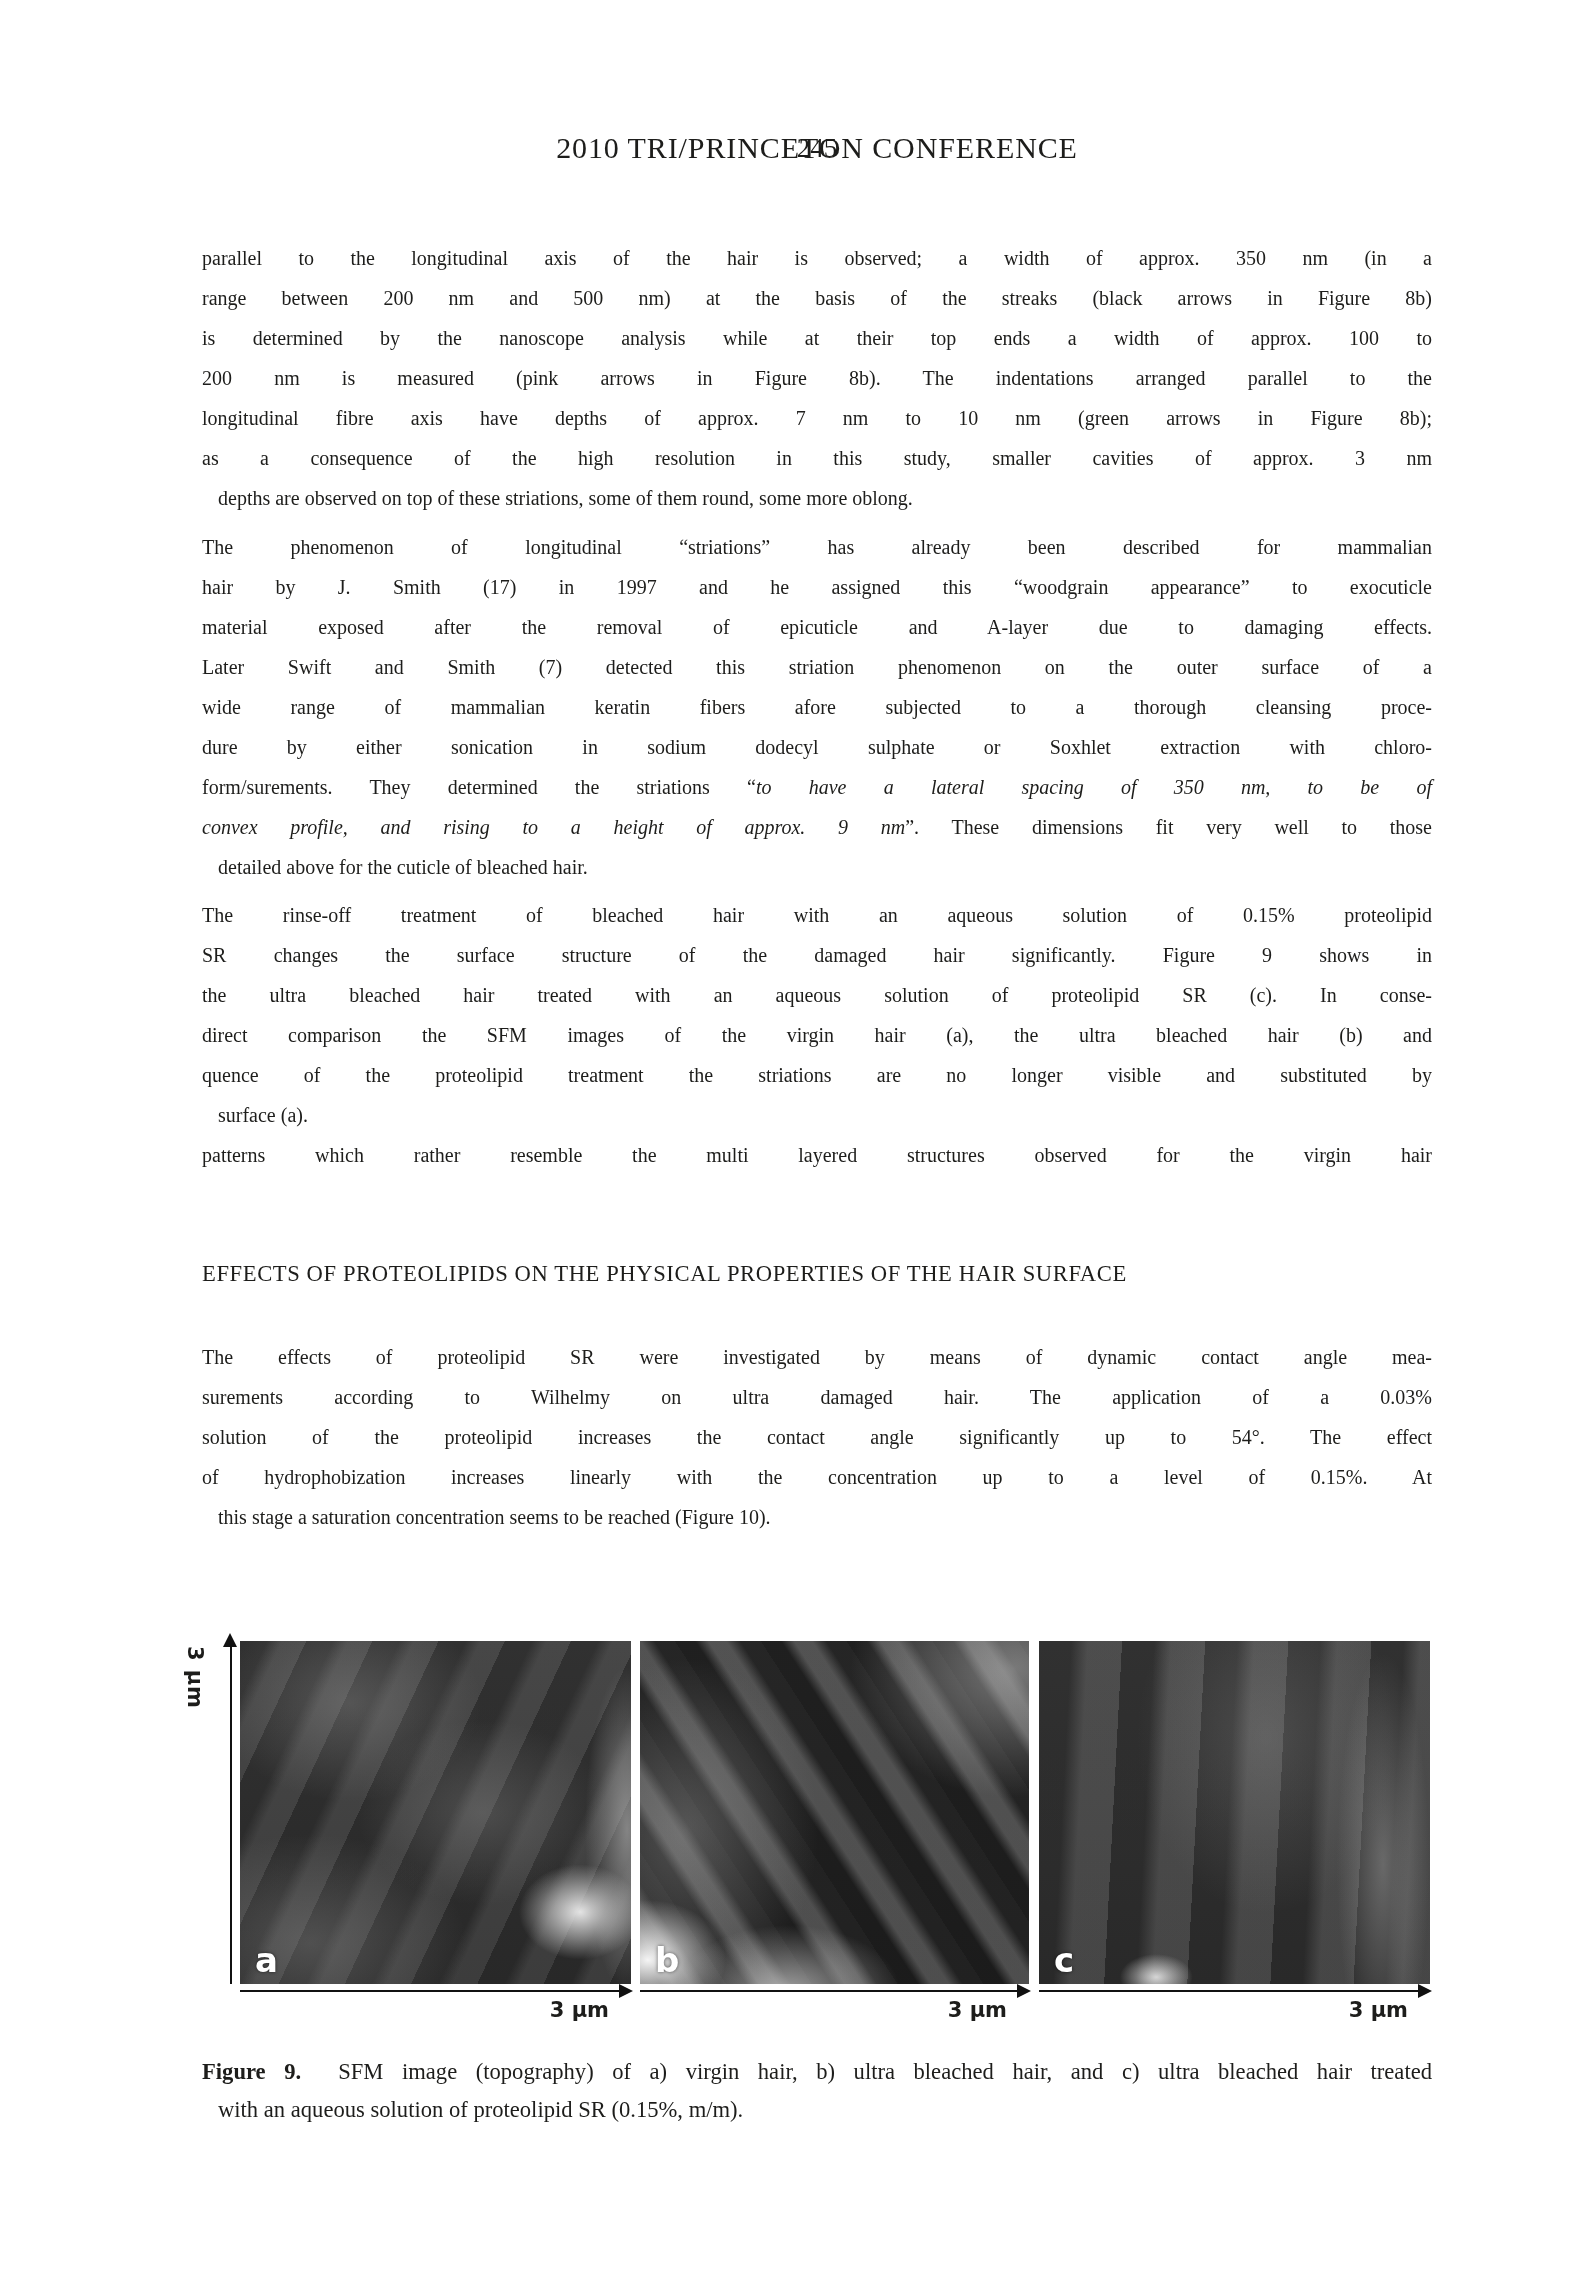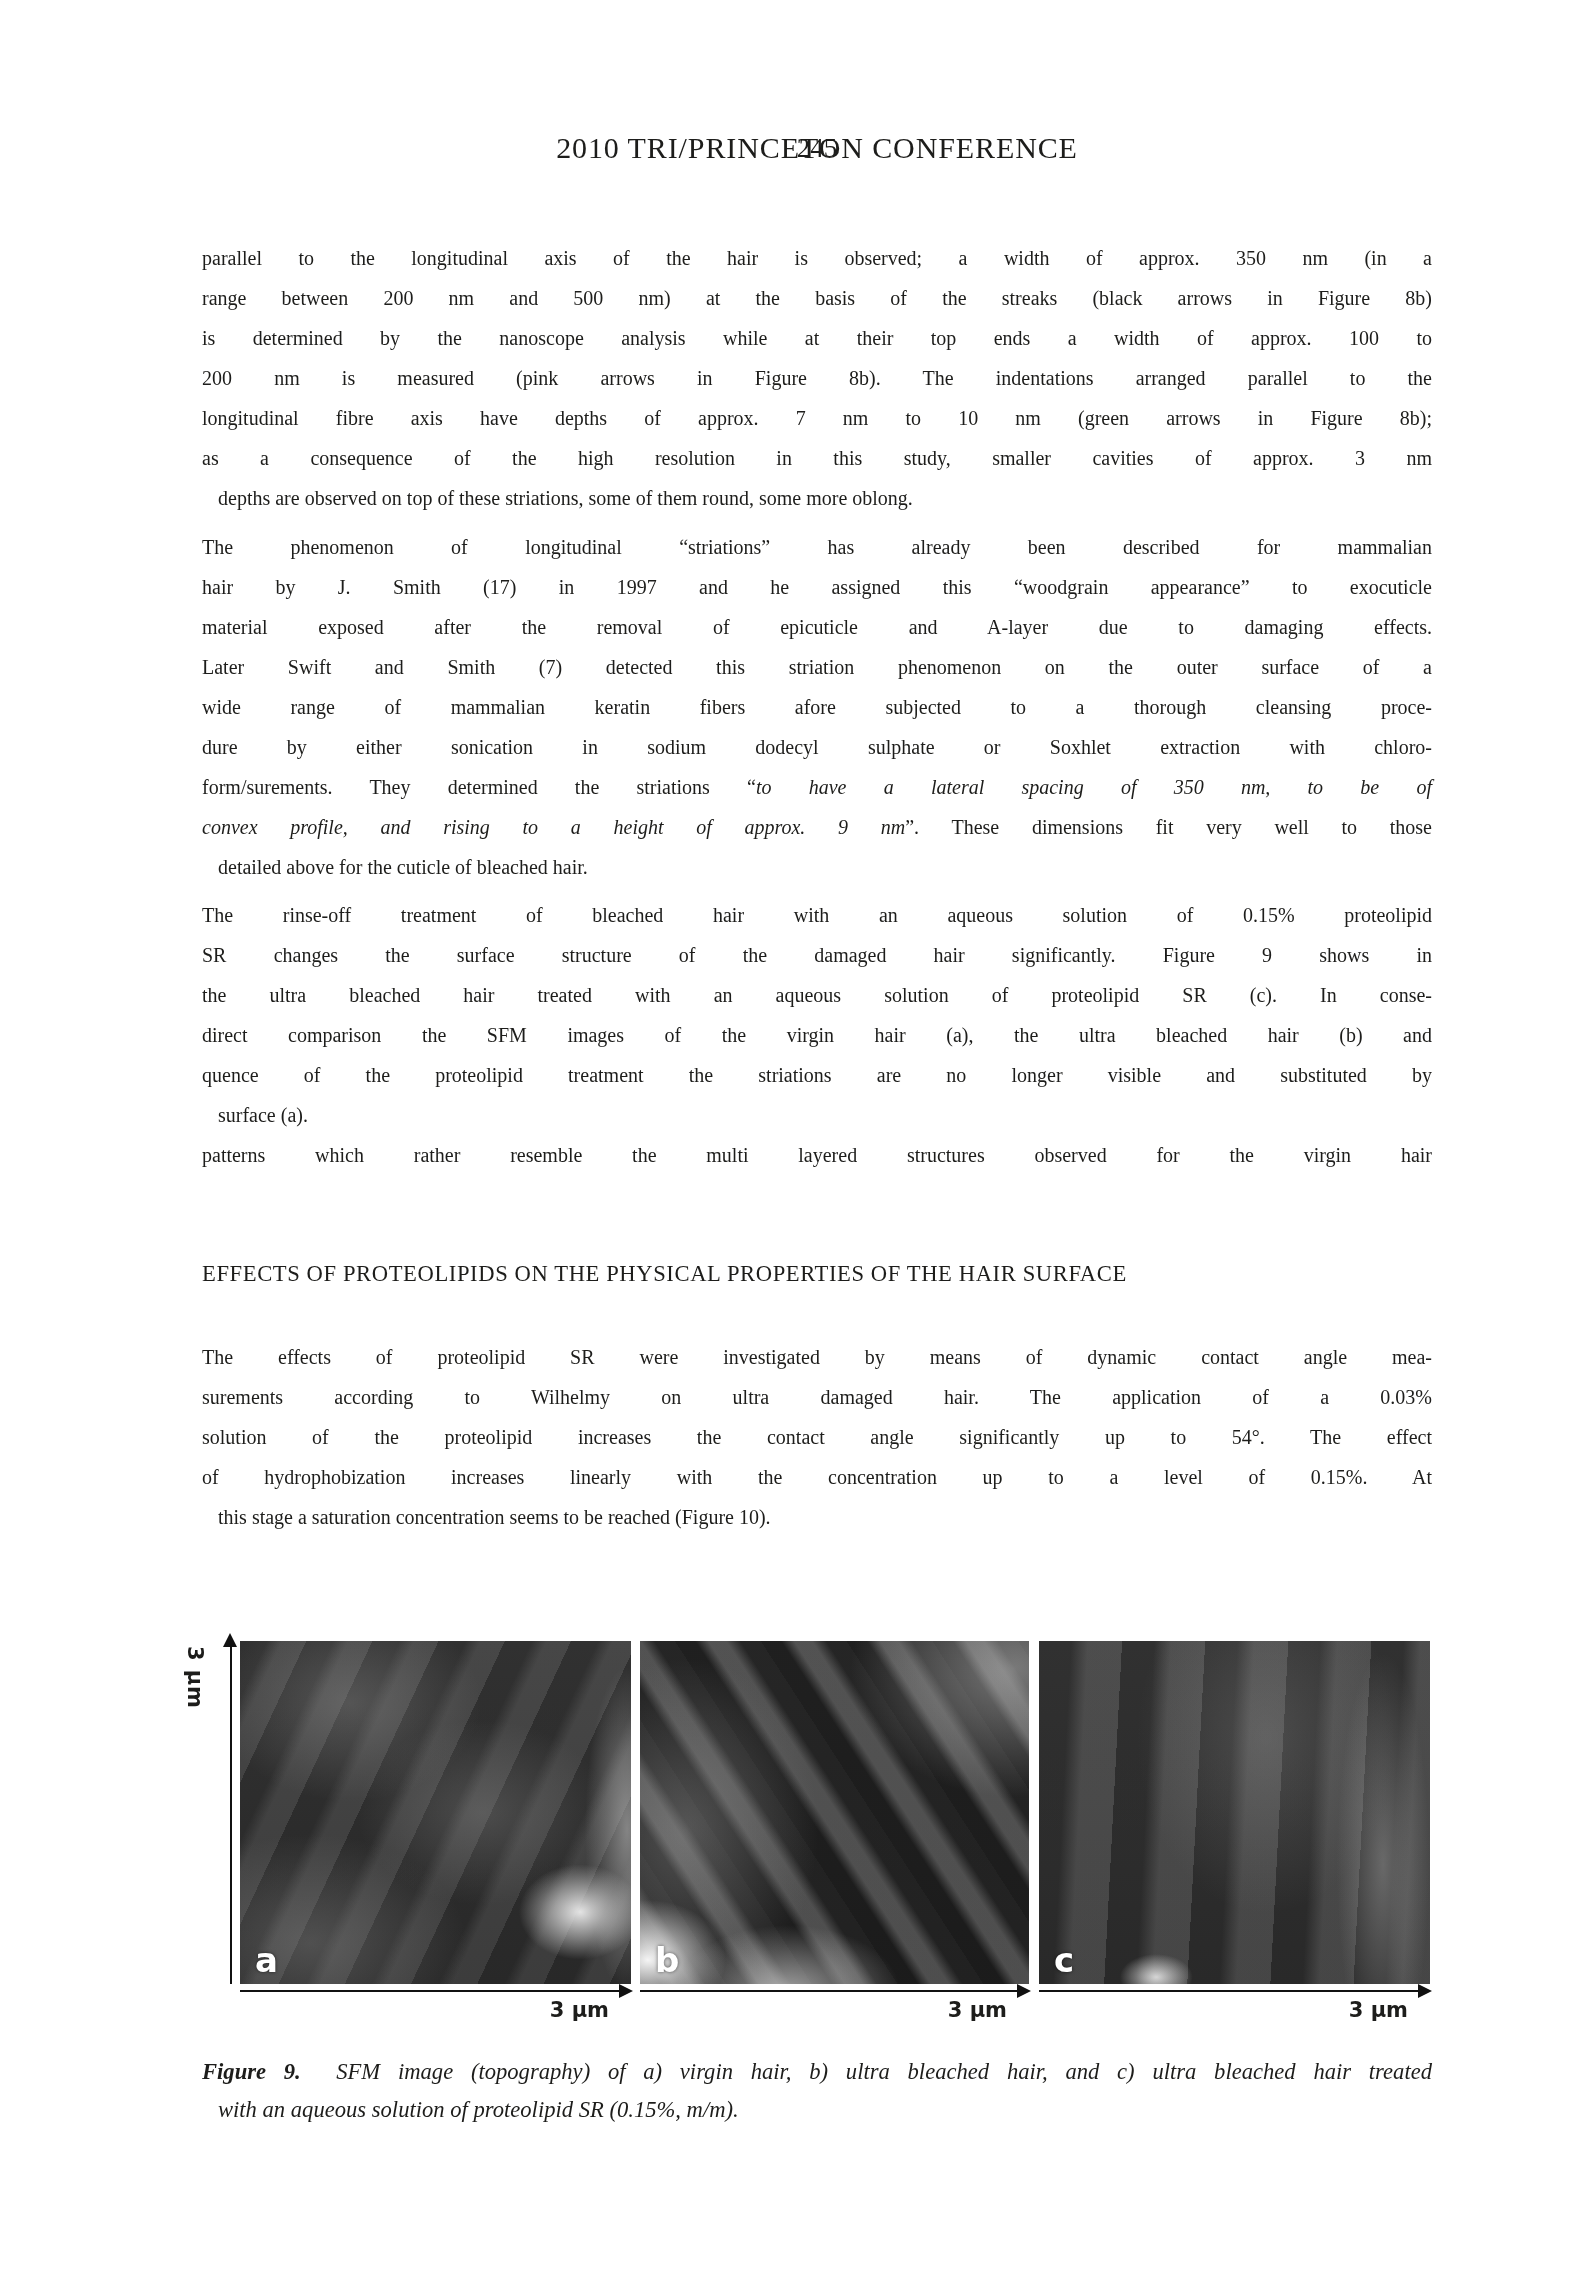--- a/index.html
+++ b/index.html
@@ -79,21 +79,21 @@
   .ha-c { left:1039px; width:379px; }
   .scale-label {
     position:absolute; top:1998px;
     font-family:"DejaVu Sans","Liberation Sans",sans-serif; font-weight:bold; font-size:21px;
     text-align:right;
   }
   .sl-a { left:240px;  width:369px; }
   .sl-b { left:640px;  width:367px; }
   .sl-c { left:1039px; width:369px; }
   
-  .caption { position:absolute; left:202px; top:2053px; width:1230px; font-size:22.6px; line-height:38px;font-style:italic; }
+  .caption { position:absolute; left:202px; top:2053px; width:1230px; font-size:22.6px; line-height:38px; }
   .caption .tline { height:38px; }
 </style>
 </head>
 <body>
 
 <div class="page">
 
   <div class="running-head">2010 TRI/PRINCETON CONFERENCE</div>
   <div class="page-number">245</div>
 

